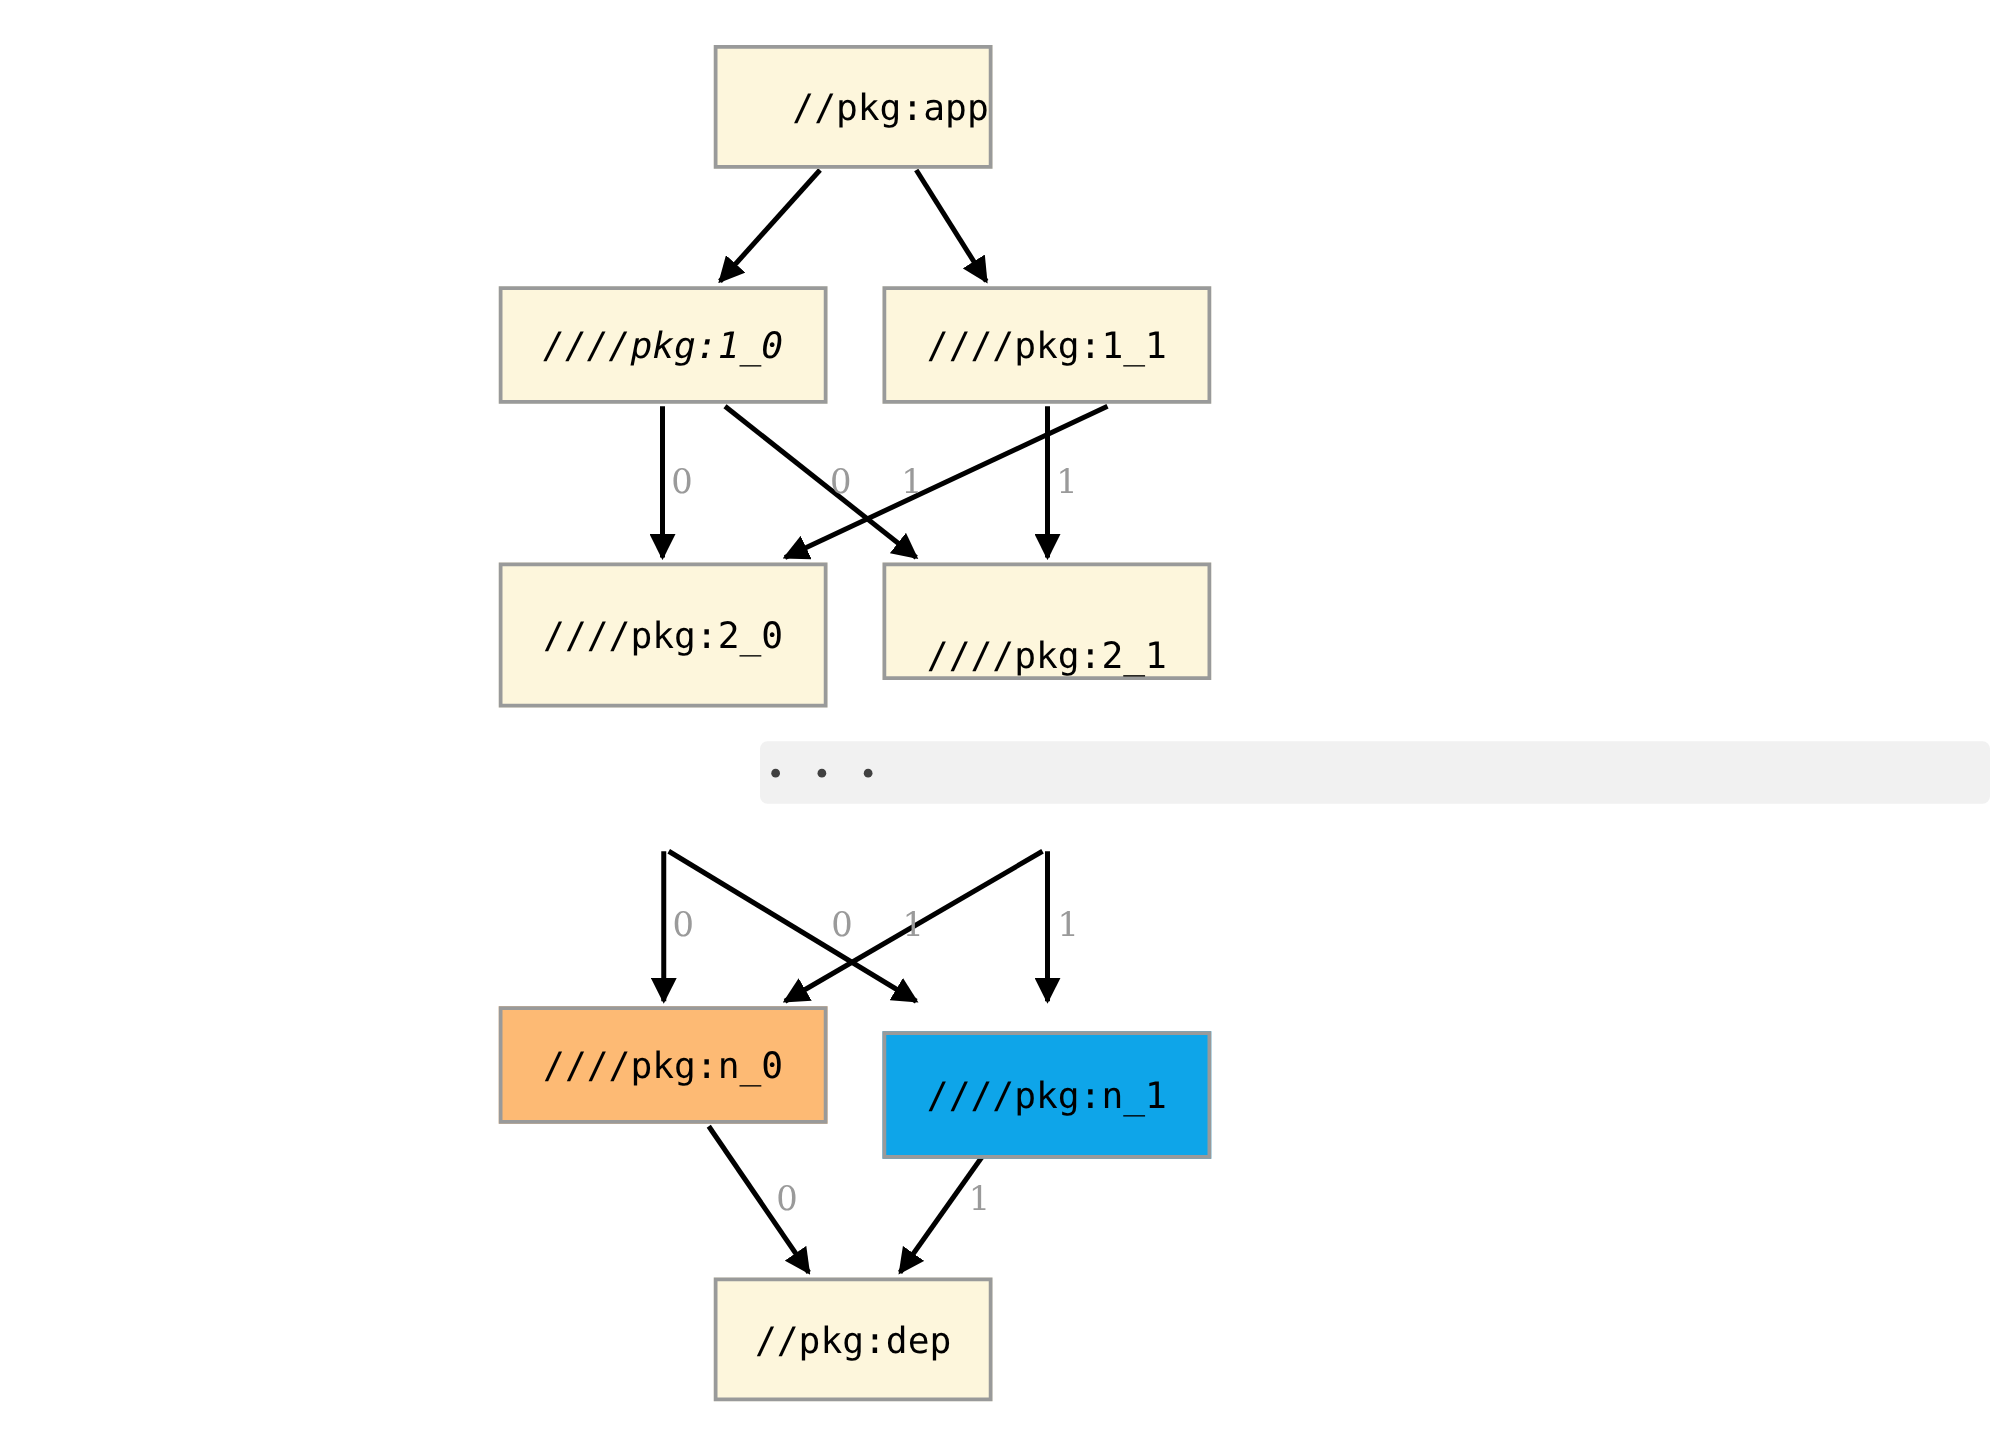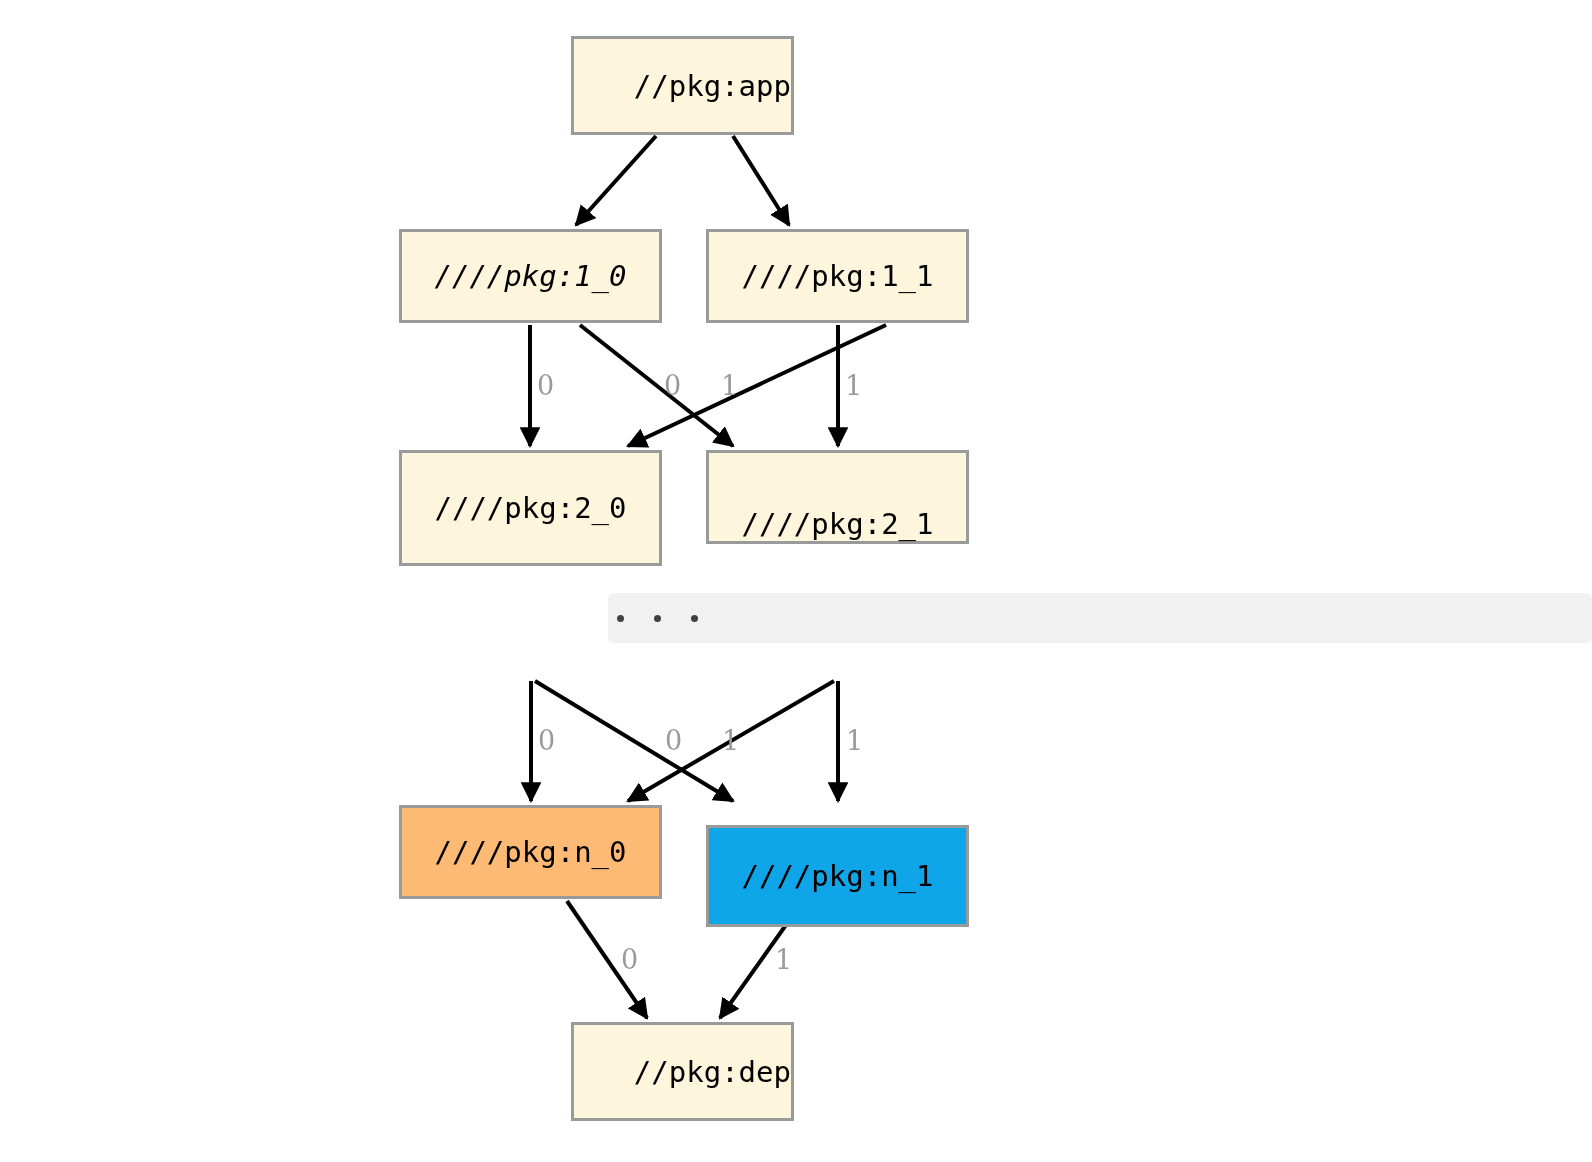--- a/index.html
+++ b/index.html
@@ -111,21 +111,21 @@
       </div>
       <div class="node-box" style="left: 706px; top: 450px; width: 263px; height: 94px; background: rgb(253, 246, 220); border-color: rgb(153, 154, 154); align-items: flex-end;">
         <span class="node-label">////pkg:2_1</span>
       </div>
       <div class="node-box" style="left: 399px; top: 805px; width: 263px; height: 94px; background: #fdba74; border-color: rgb(153, 154, 154);">
         <span class="node-label">////pkg:n_0</span>
       </div>
       <div class="node-box" style="left: 706px; top: 805px; width: 263px; height: 102px; background: #0ea5e9; border-color: rgb(153, 154, 154); margin-top: 20px;">
         <span class="node-label">////pkg:n_1</span>
       </div>
-      <div class="node-box" style="left: 571px; top: 1022px; width: 223px; height: 99px; background: rgb(253, 246, 220); border-color: rgb(153, 154, 154); justify-content: flex-end;">
+      <div class="node-box" style="left: 571px; top: 1022px; width: 223px; height: 99px; background: rgb(253, 246, 220); border-color: rgb(153, 154, 154);">
         <span class="node-label">//pkg:dep</span>
       </div>
     </div>
 
   <div id="edge-labels-layer">
       <div class="edge-label" style="left: 537px; top: 372px; color: rgb(154, 154, 154);">0</div>
       <div class="edge-label" style="left: 664px; top: 372px; color: rgb(154, 154, 154);">0</div>
       <div class="edge-label" style="left: 721px; top: 372px; color: rgb(154, 154, 154);">1</div>
       <div class="edge-label" style="left: 845px; top: 372px; color: rgb(154, 154, 154);">1</div>
       <div class="edge-label" style="left: 538px; top: 727px; color: rgb(154, 154, 154);">0</div>

